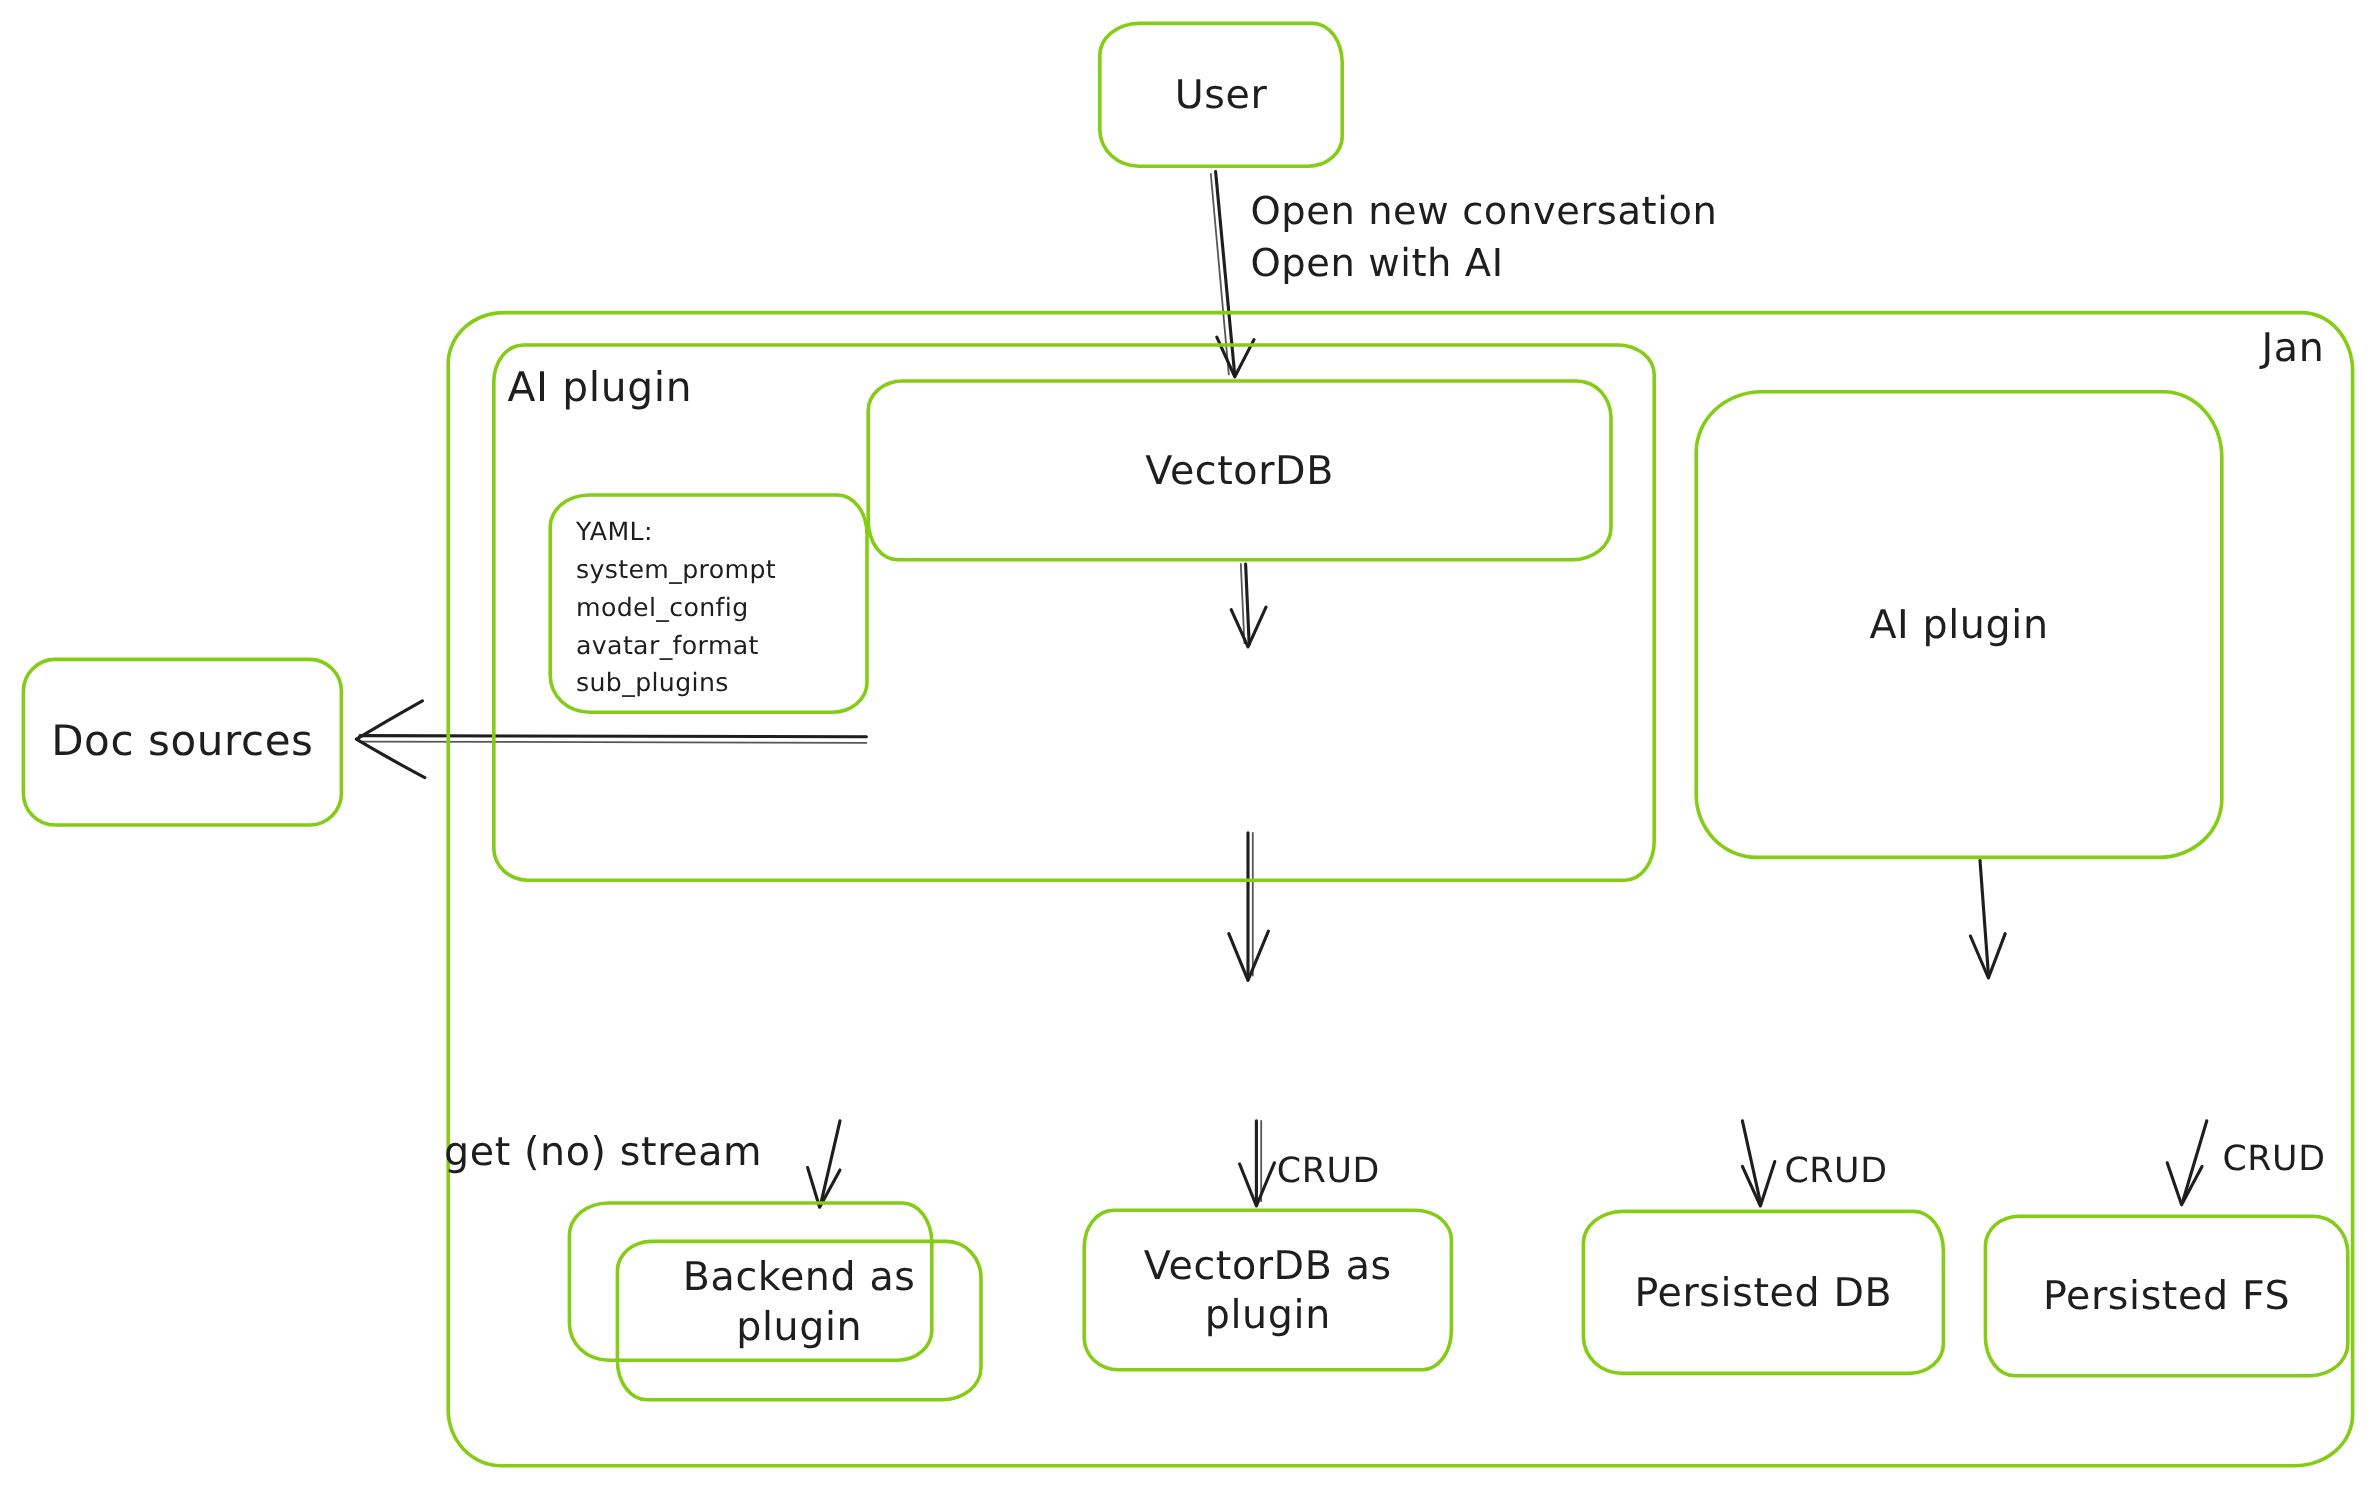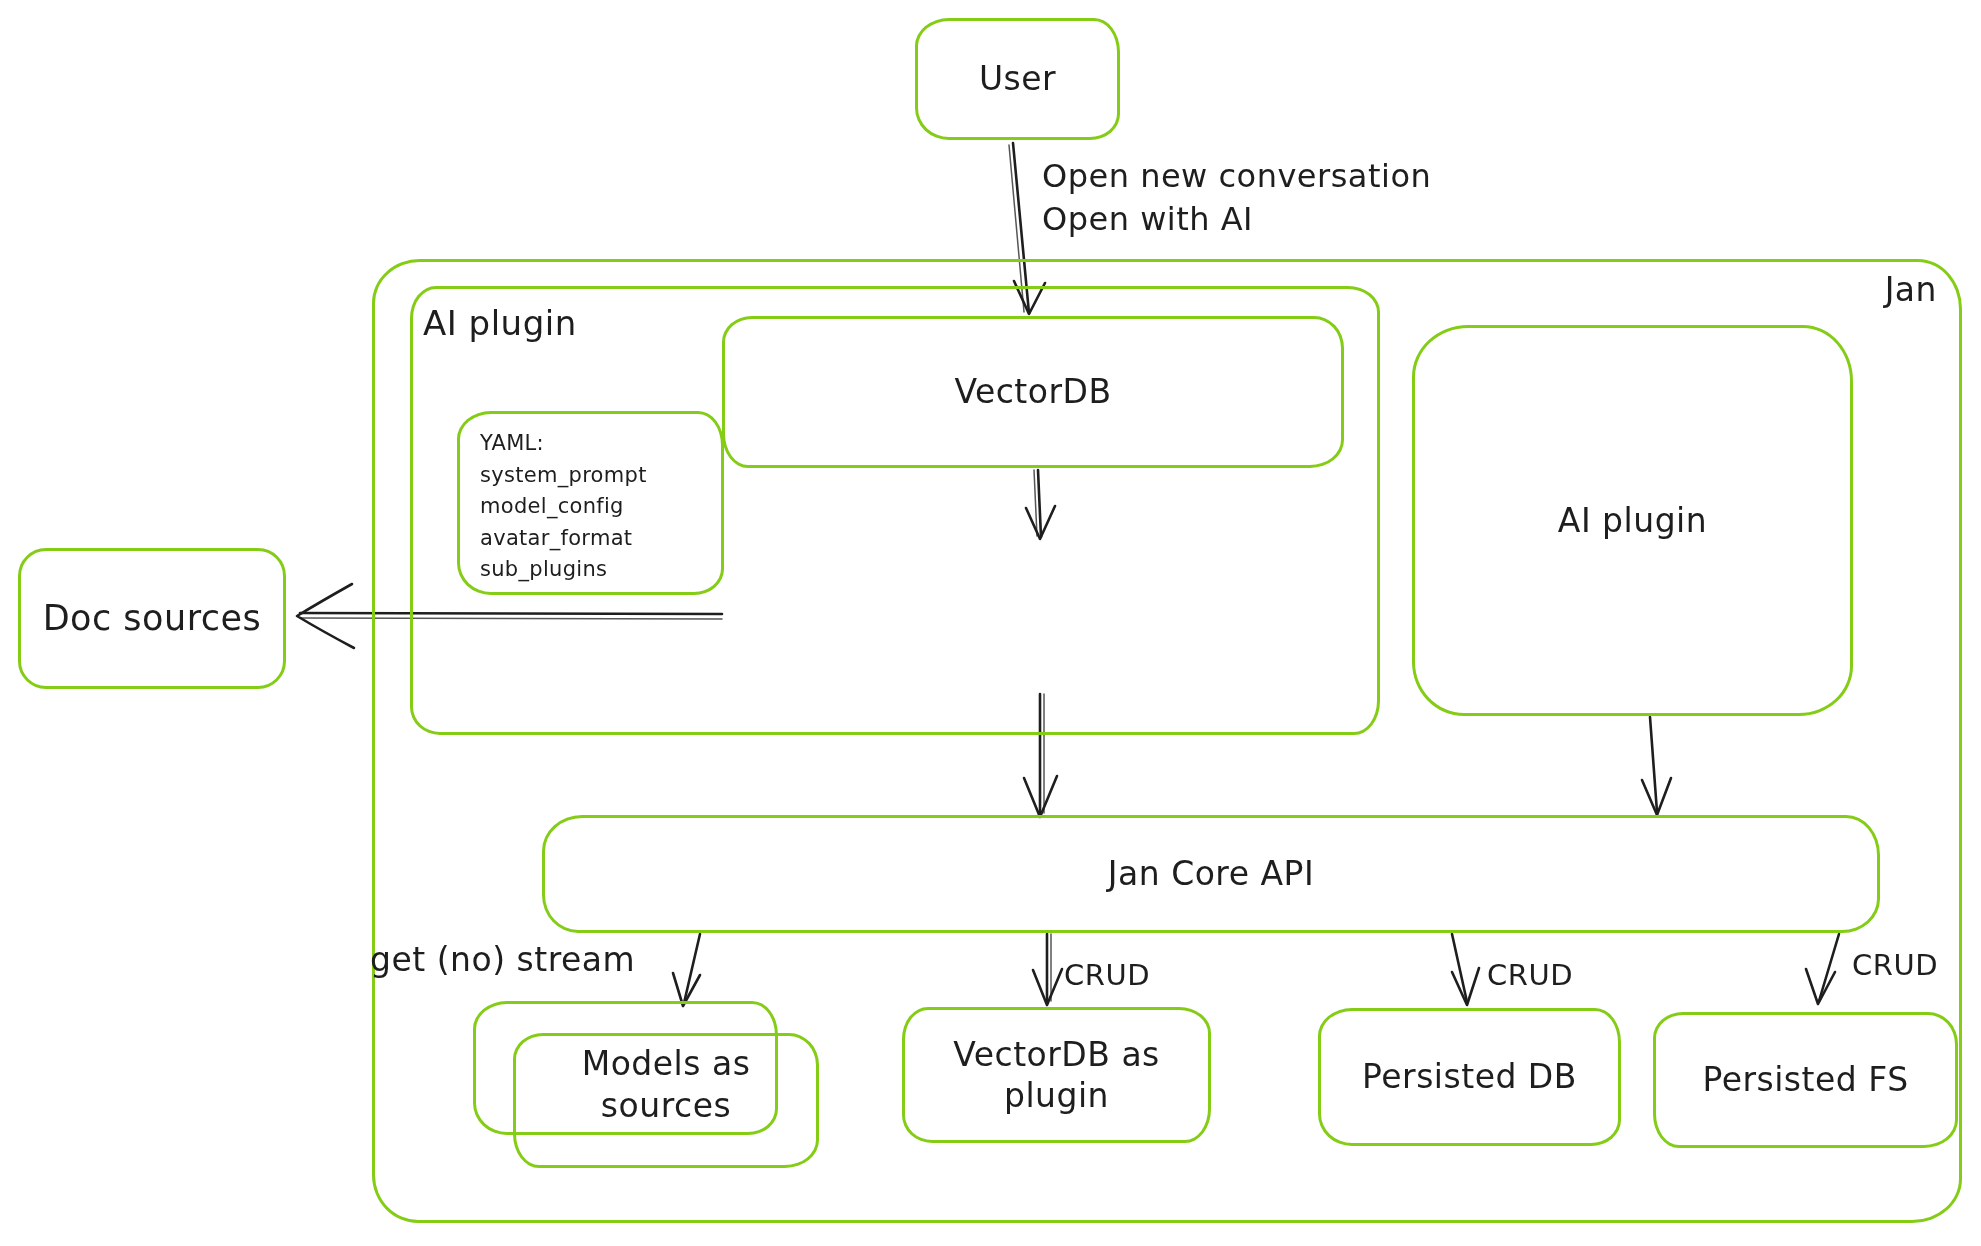--- a/index.html
+++ b/index.html
@@ -155,29 +155,26 @@
 
 
   <div class="sketch-box r1" style="left:1412px; top:325px; width:441px; height:391px; border-radius:56px 50px 54px 52px / 52px 56px 50px 54px;">
     <span class="box-label">AI plugin</span>
   </div>
 
   <div class="sketch-box r3" style="left:18px; top:548px; width:268px; height:141px;border-radius:28px;">
     <span class="box-label" style="font-size:35px;">Doc sources</span>
   </div>
 
-  <div class="sketch-box r2" style="left:542px; top:815px; width:1338px; height:118px; border-radius:40px 34px 38px 36px / 36px 40px 34px 38px;">
-    <span class="box-label">Jan Core API</span>
-  </div>
 
   <div class="free-label" style="left:370px; top:940px; font-size:33px;">get (no) stream</div>
 
   <div class="sketch-box r1" style="left:473px; top:1001px; width:305px; height:134px;"></div>
   <div class="sketch-box r3" style="left:513px; top:1033px; width:306px; height:135px;">
-    <span class="box-label" style="position:relative; top:-16px;">Models as sources</span>
+    <span class="box-label" style="position:relative; top:-16px;">Backend as plugin</span>
   </div>
 
   <div class="sketch-box r2" style="left:902px; top:1007px; width:309px; height:136px;">
     <span class="box-label">VectorDB as plugin</span>
   </div>
   <div class="free-label crud-label" style="left:1064px; top:958px;">CRUD</div>
 
   <div class="sketch-box r1" style="left:1318px; top:1008px; width:303px; height:138px;">
     <span class="box-label">Persisted DB</span>
   </div>

